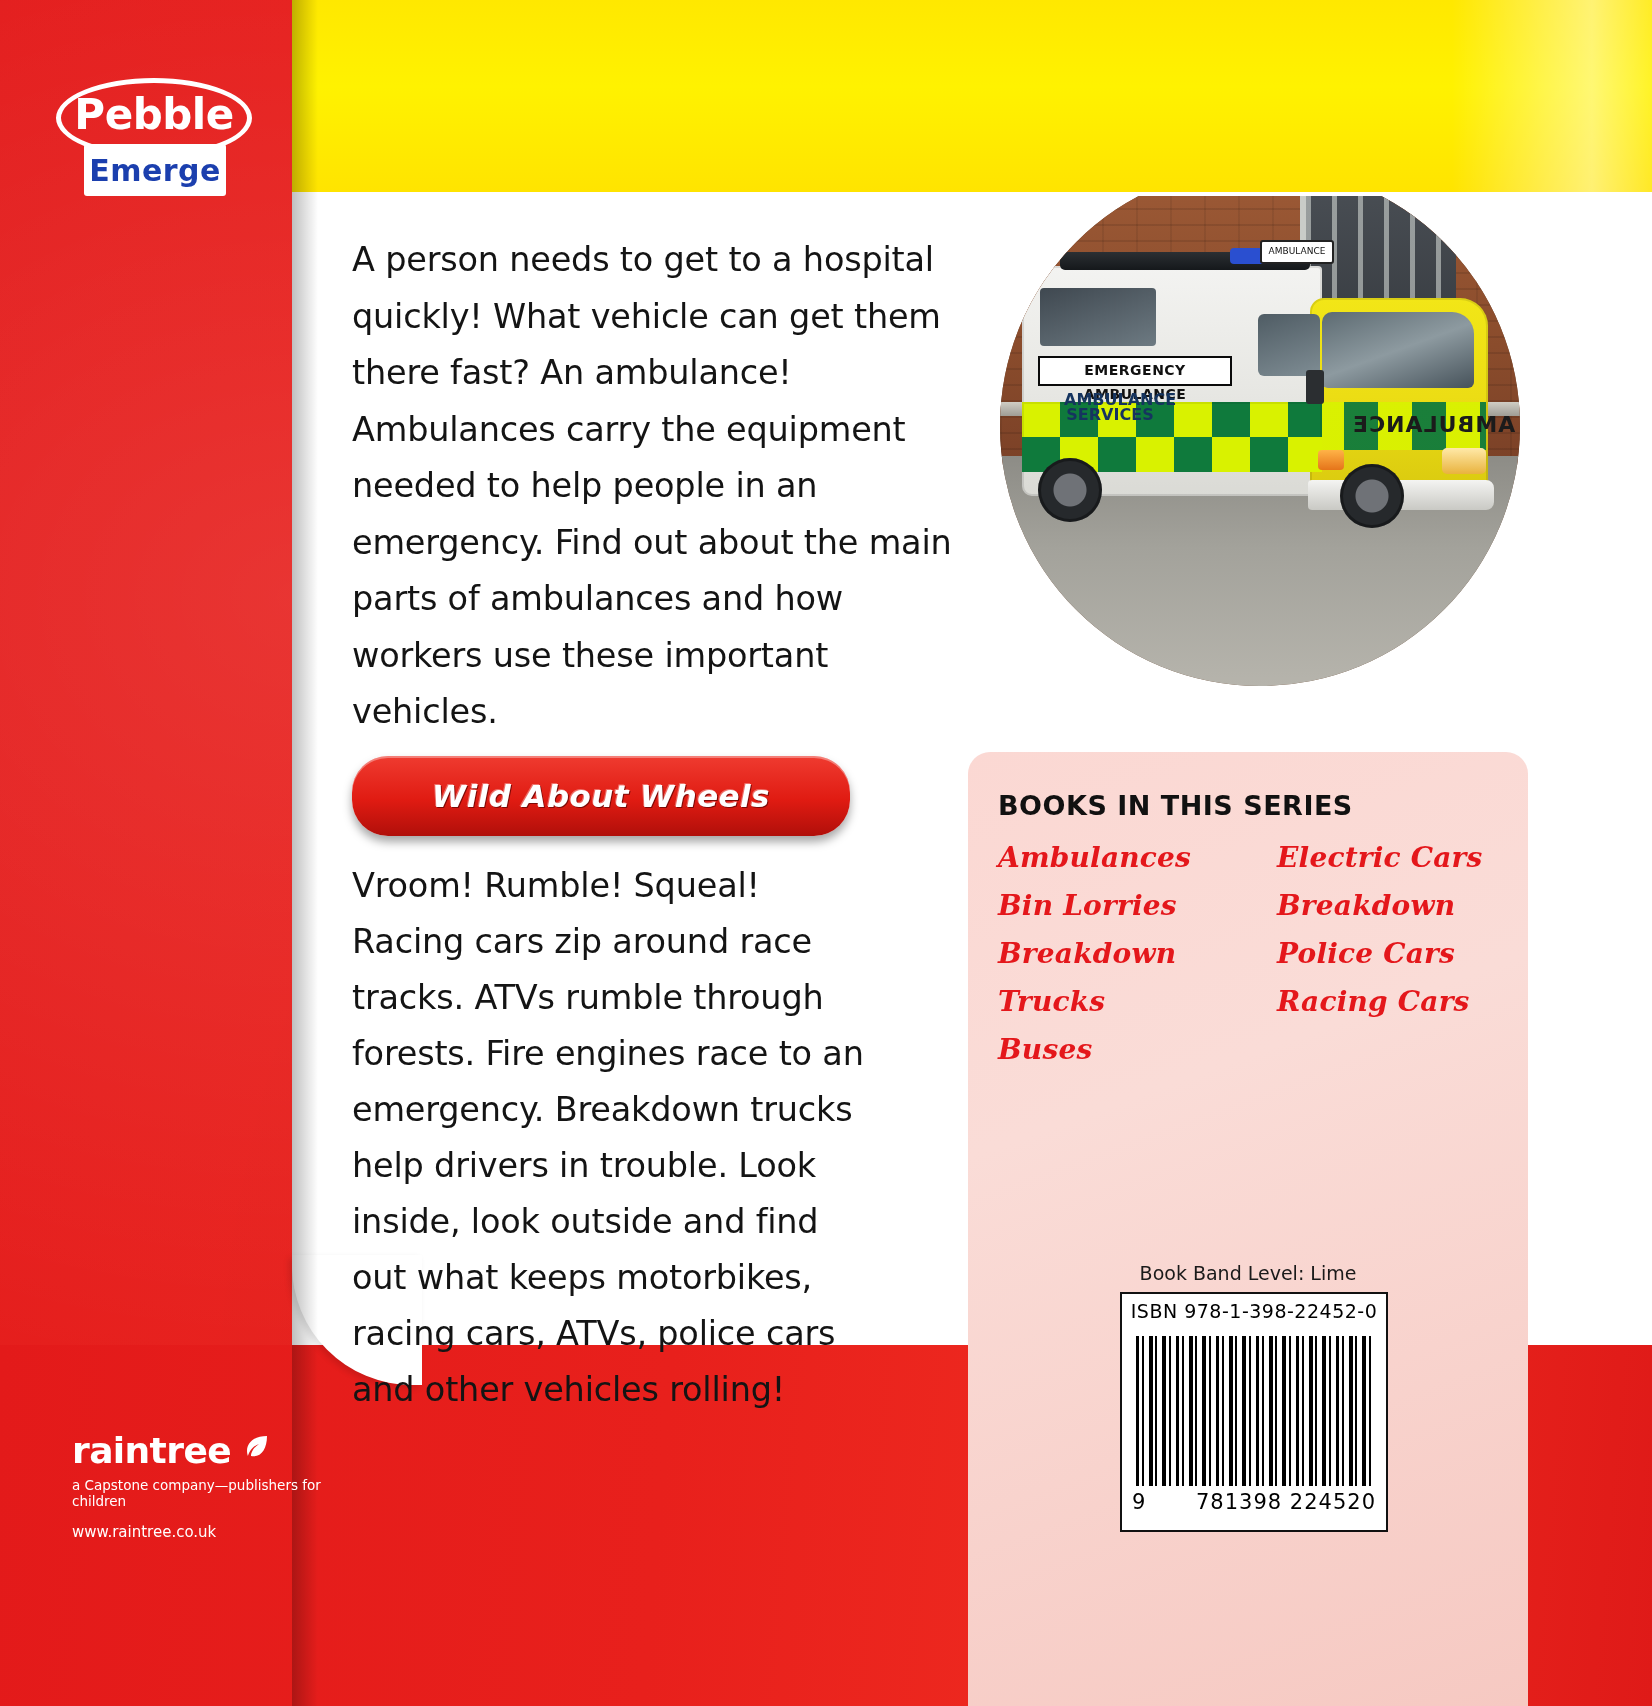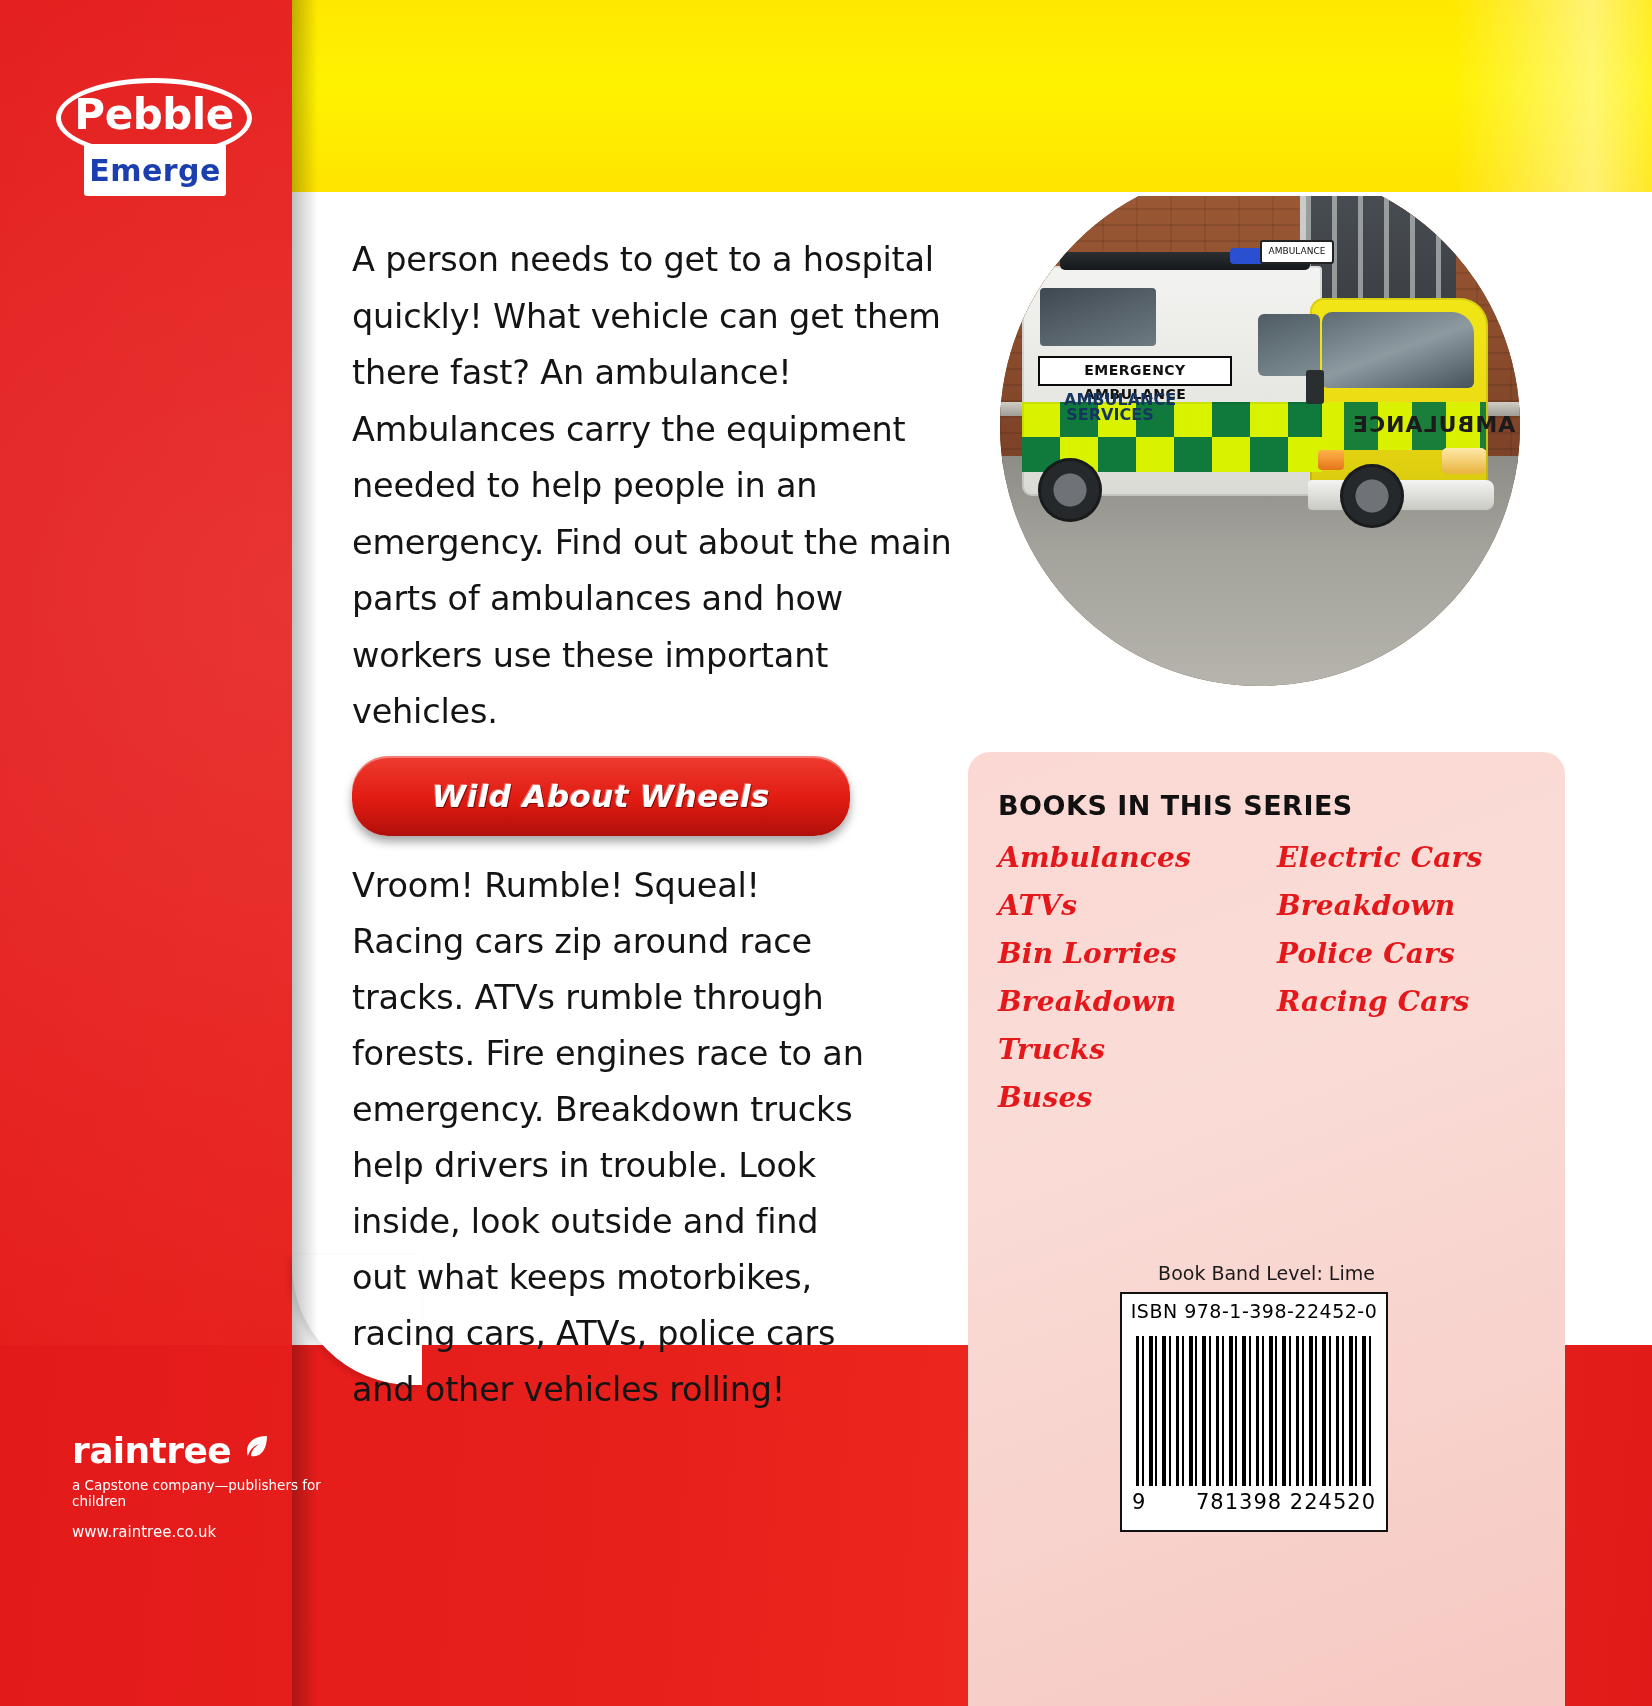--- a/index.html
+++ b/index.html
@@ -325,21 +325,20 @@
 
   
   .series-panel {
     position: absolute;
     left: 968px; top: 752px;
     width: 560px; height: 954px;
     background: linear-gradient(160deg, #fbd8d3 0%, #fadcd7 35%, #f6c9c2 100%);
     border-radius: 22px 22px 0 0;
     z-index: 8;
     overflow: hidden;
-    padding-left: 37px;
   }
   .series-panel-title {
     position: absolute;
     left: 30px; top: 38px;
     font-size: 27px;
     font-weight: bold;
     color: #111111;
     letter-spacing: 0.5px;
     font-family: "DejaVu Sans", sans-serif;
   }
@@ -510,21 +509,20 @@
   </div>
 
   <div class="series-blurb">Vroom! Rumble! Squeal! Racing cars zip around race tracks. ATVs rumble through forests. Fire engines race to an emergency. Breakdown trucks help drivers in trouble. Look inside, look outside and find out what keeps motorbikes, racing cars, ATVs, police cars and other vehicles rolling!</div>
 
   <div class="series-panel">
     <div class="series-panel-title">BOOKS IN THIS SERIES</div>
 
     <div class="series-cols">
       <div class="series-col">
         <div class="series-item">Ambulances</div>
-        <div class="series-item">ATVs</div>
         <div class="series-item">Bin Lorries</div>
         <div class="series-item">Breakdown
    Trucks</div>
         <div class="series-item">Buses</div>
       </div>
       <div class="series-col">
         <div class="series-item">Electric Cars</div>
         <div class="series-item">Breakdown</div>
         <div class="series-item">Police Cars</div>
         <div class="series-item">Racing Cars</div>

